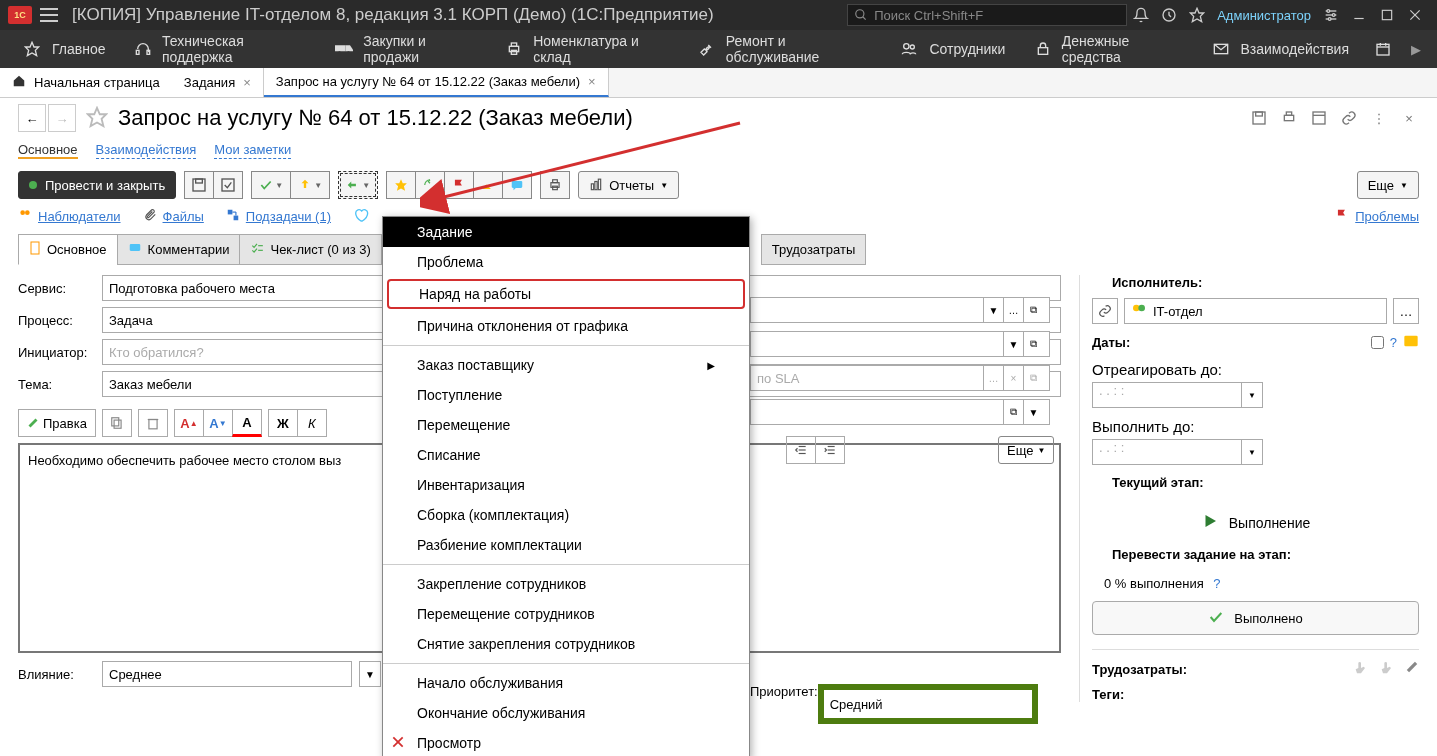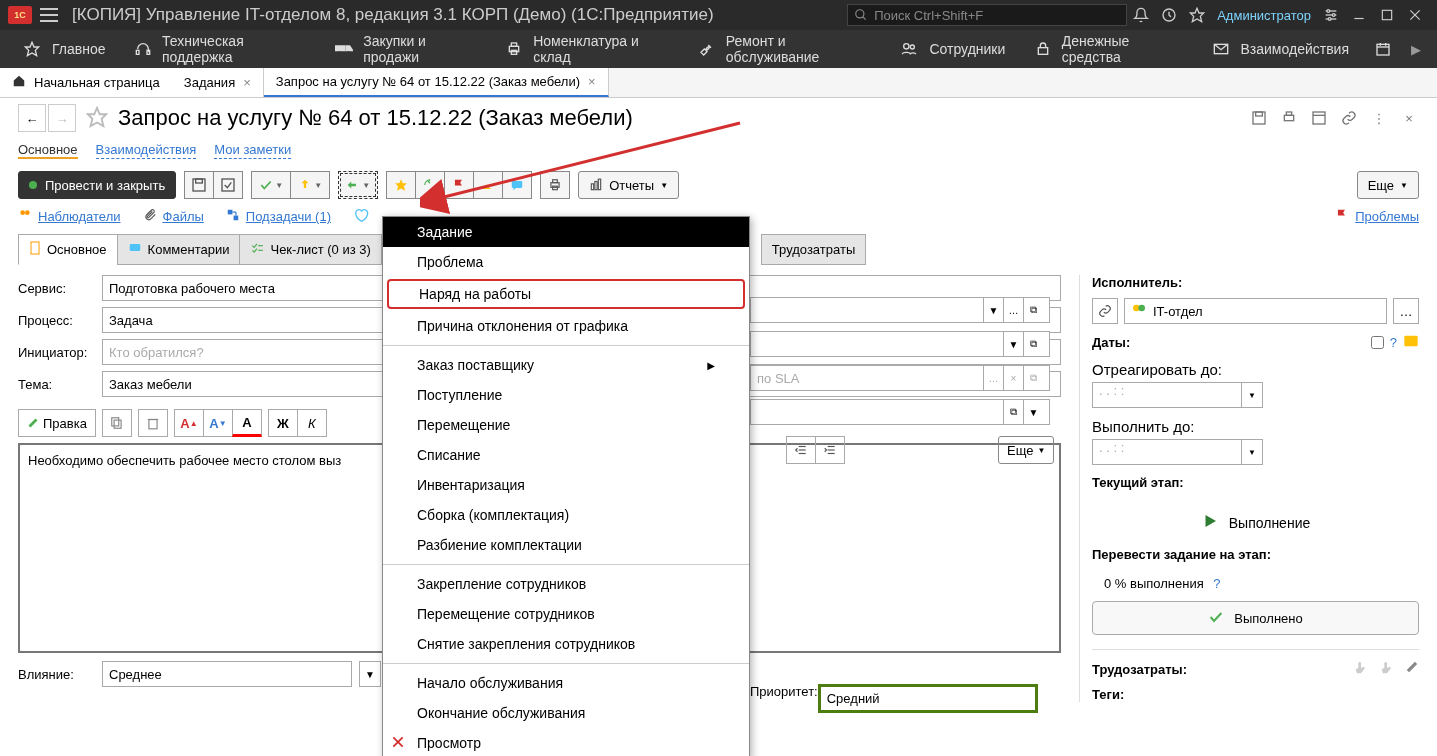--- a/index.html
+++ b/index.html
@@ -87,21 +87,21 @@
 .editor-toolbar .ebtn.wide { width: auto; padding: 0 8px; }
 .editor-toolbar .egroup { display: flex; }
 .editor-toolbar .egroup .ebtn { margin-left: -1px; }
 .editor-toolbar .egroup .ebtn:first-child { margin-left: 0; }
 
 .editor { border: 2px solid #777; height: 210px; padding: 8px; font-size: 13px; background: #fff; }
 
 .frow.bottom { margin-top: 8px; }
 
 
-.rph { font-weight: bold; margin-bottom: 8px; }
+.rph { font-weight: bold; margin-bottom: 8px; margin-left: 20px; }
 .rprow { display: flex; align-items: center; gap: 6px; margin-bottom: 10px; }
 .rprow .rinput { flex: 1; height: 26px; border: 1px solid #aaa; display: flex; align-items: center; padding: 0 6px; }
 .rprow .rbtn { width: 26px; height: 26px; border: 1px solid #aaa; display: flex; align-items: center; justify-content: center; cursor: pointer; }
 .rplabel { font-size: 15px; margin-bottom: 4px; }
 .rpdate { display: flex; margin-bottom: 10px; }
 .rpdate .dinput { width: 150px; height: 26px; border: 1px solid #aaa; padding: 0 6px; color: #aaa; }
 .rpdate .dbtn { width: 22px; height: 26px; border: 1px solid #aaa; margin-left: -1px; display: flex; align-items: center; justify-content: center; font-size: 8px; }
 
 .stage { display: flex; align-items: center; justify-content: center; gap: 10px; padding: 14px 0; font-size: 14px; }
 .stage .play { color: #2e7d32; }
@@ -691,21 +691,21 @@
       </svg>
     </div>
 </div>
 <div class="btn" style="position:absolute;top:436px;left:998px;height:28px;border:1px solid #888;display:flex;align-items:center;padding:0 8px;border-radius:3px">
   <span>Еще</span>
     <span style="font-size:8px;margin-left:4px">▼</span>
 </div>
 
 <div style="position:absolute;top:684px;left:750px;display:flex;gap:0">
   <span>Приоритет:</span>
-  <div class="finput" style="width:220px;height:29px;border:3px solid #4d7c0f;padding:0 6px;display:flex;align-items:center">Средний</div>
+  <div class="finput" style="width:220px;height:40px;border:6px solid #4d7c0f;padding:0 6px;display:flex;align-items:center">Средний</div>
 </div>
 
 <div class="dropdown">
   <div class="ditem selected">Задание</div>
   <div class="ditem">Проблема</div>
   <div class="ditem boxed">Наряд на работы</div>
   <div class="ditem">Причина отклонения от графика</div>
   <div class="dsep"></div>
   <div class="ditem">
       <span>Заказ поставщику</span>

